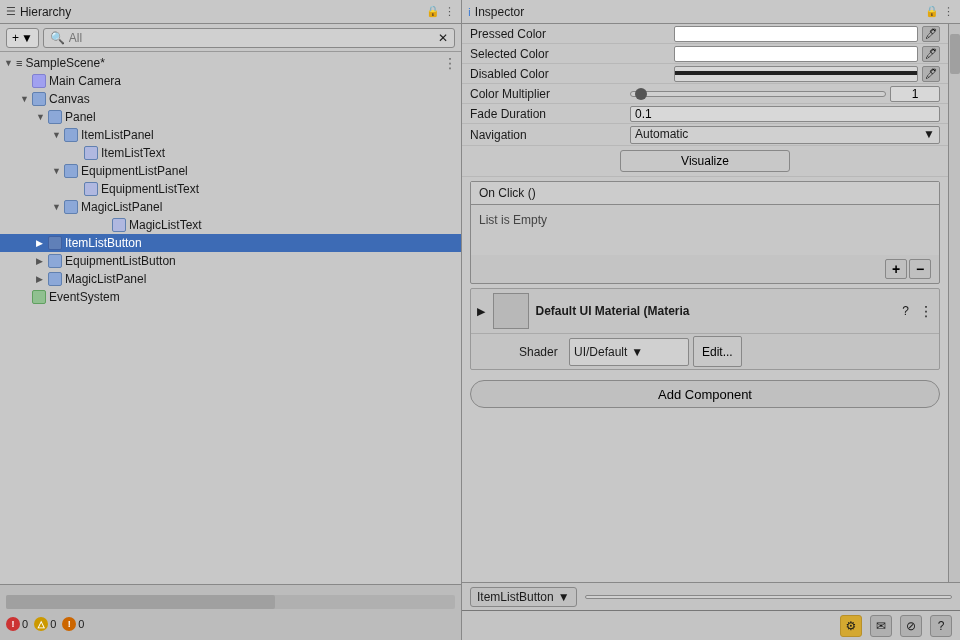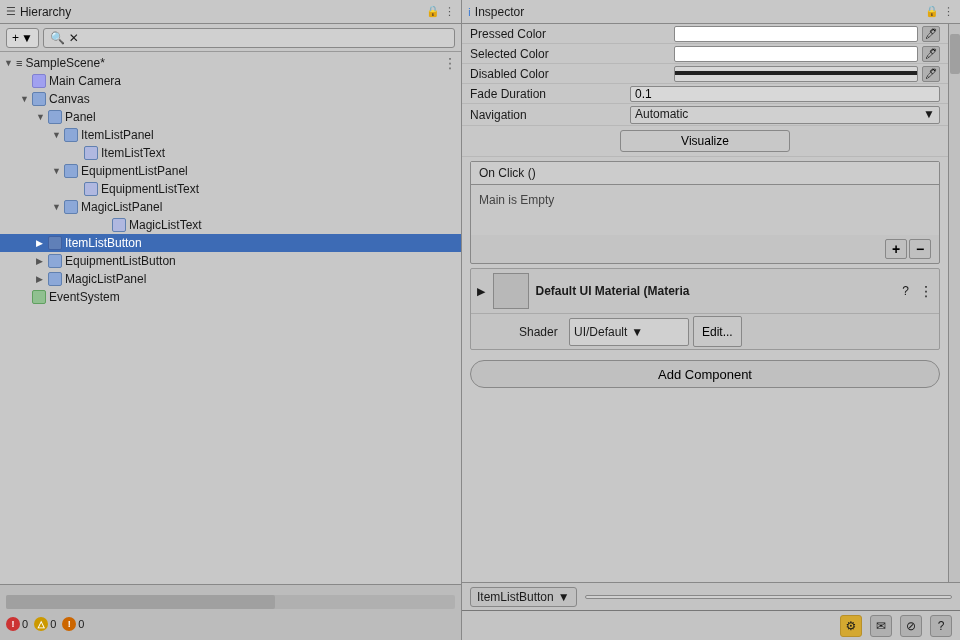--- a/index.html
+++ b/index.html
@@ -597,20 +597,21 @@
       <span class="menu-icon">⋮</span>
     </div>
 
     <div class="toolbar-row">
       <button class="add-btn">
         <span>+</span>
         <span>▼</span>
       </button>
       <div class="search-box">
         <span>🔍</span>
+        <input class="search-input" value="" placeholder="All" style="">
         <span>✕</span>
       </div>
     </div>
 
     <div class="hierarchy-content">
 
       <div class="tree-item" style="padding-left:4px;">
         <span class="triangle">▼</span>
         <span style="font-size:11px; margin-right:3px;">≡</span>
         <span>SampleScene*</span>
@@ -746,20 +747,29 @@
         </div>
 
         <div class="property-row">
           <span class="property-label">Disabled Color</span>
           <div class="property-value">
             <div class="color-swatch dark-line"></div>
             <button class="eyedropper-btn">🖊</button>
           </div>
         </div>
 
+        <div class="slider-row">
+          <span class="slider-label">Color Multiplier</span>
+          <div class="slider-container">
+            <div class="slider-track">
+              <div class="slider-thumb"></div>
+            </div>
+            <input class="number-field" value="1" style="">
+          </div>
+        </div>
 
         <div class="slider-row">
           <span class="slider-label">Fade Duration</span>
           <div class="slider-container">
             <input class="text-field" value="0.1" style="">
           </div>
         </div>
 
         <div class="navigation-row">
           <span class="nav-label">Navigation</span>
@@ -771,21 +781,21 @@
 
         <div class="visualize-row">
           <button class="visualize-btn">Visualize</button>
         </div>
 
         <div class="onclick-section">
           <div class="onclick-header">
             <span>On Click ()</span>
           </div>
           <div class="onclick-body">
-            <span>Main is Empty</span>
+            <span>List is Empty</span>
           </div>
           <div class="onclick-footer">
             <button class="add-remove-btn">+</button>
             <button class="add-remove-btn">−</button>
           </div>
         </div>
 
         <div class="material-section">
           <div class="material-header">
             <span style="font-size:11px; margin-right:2px;">▶</span>

